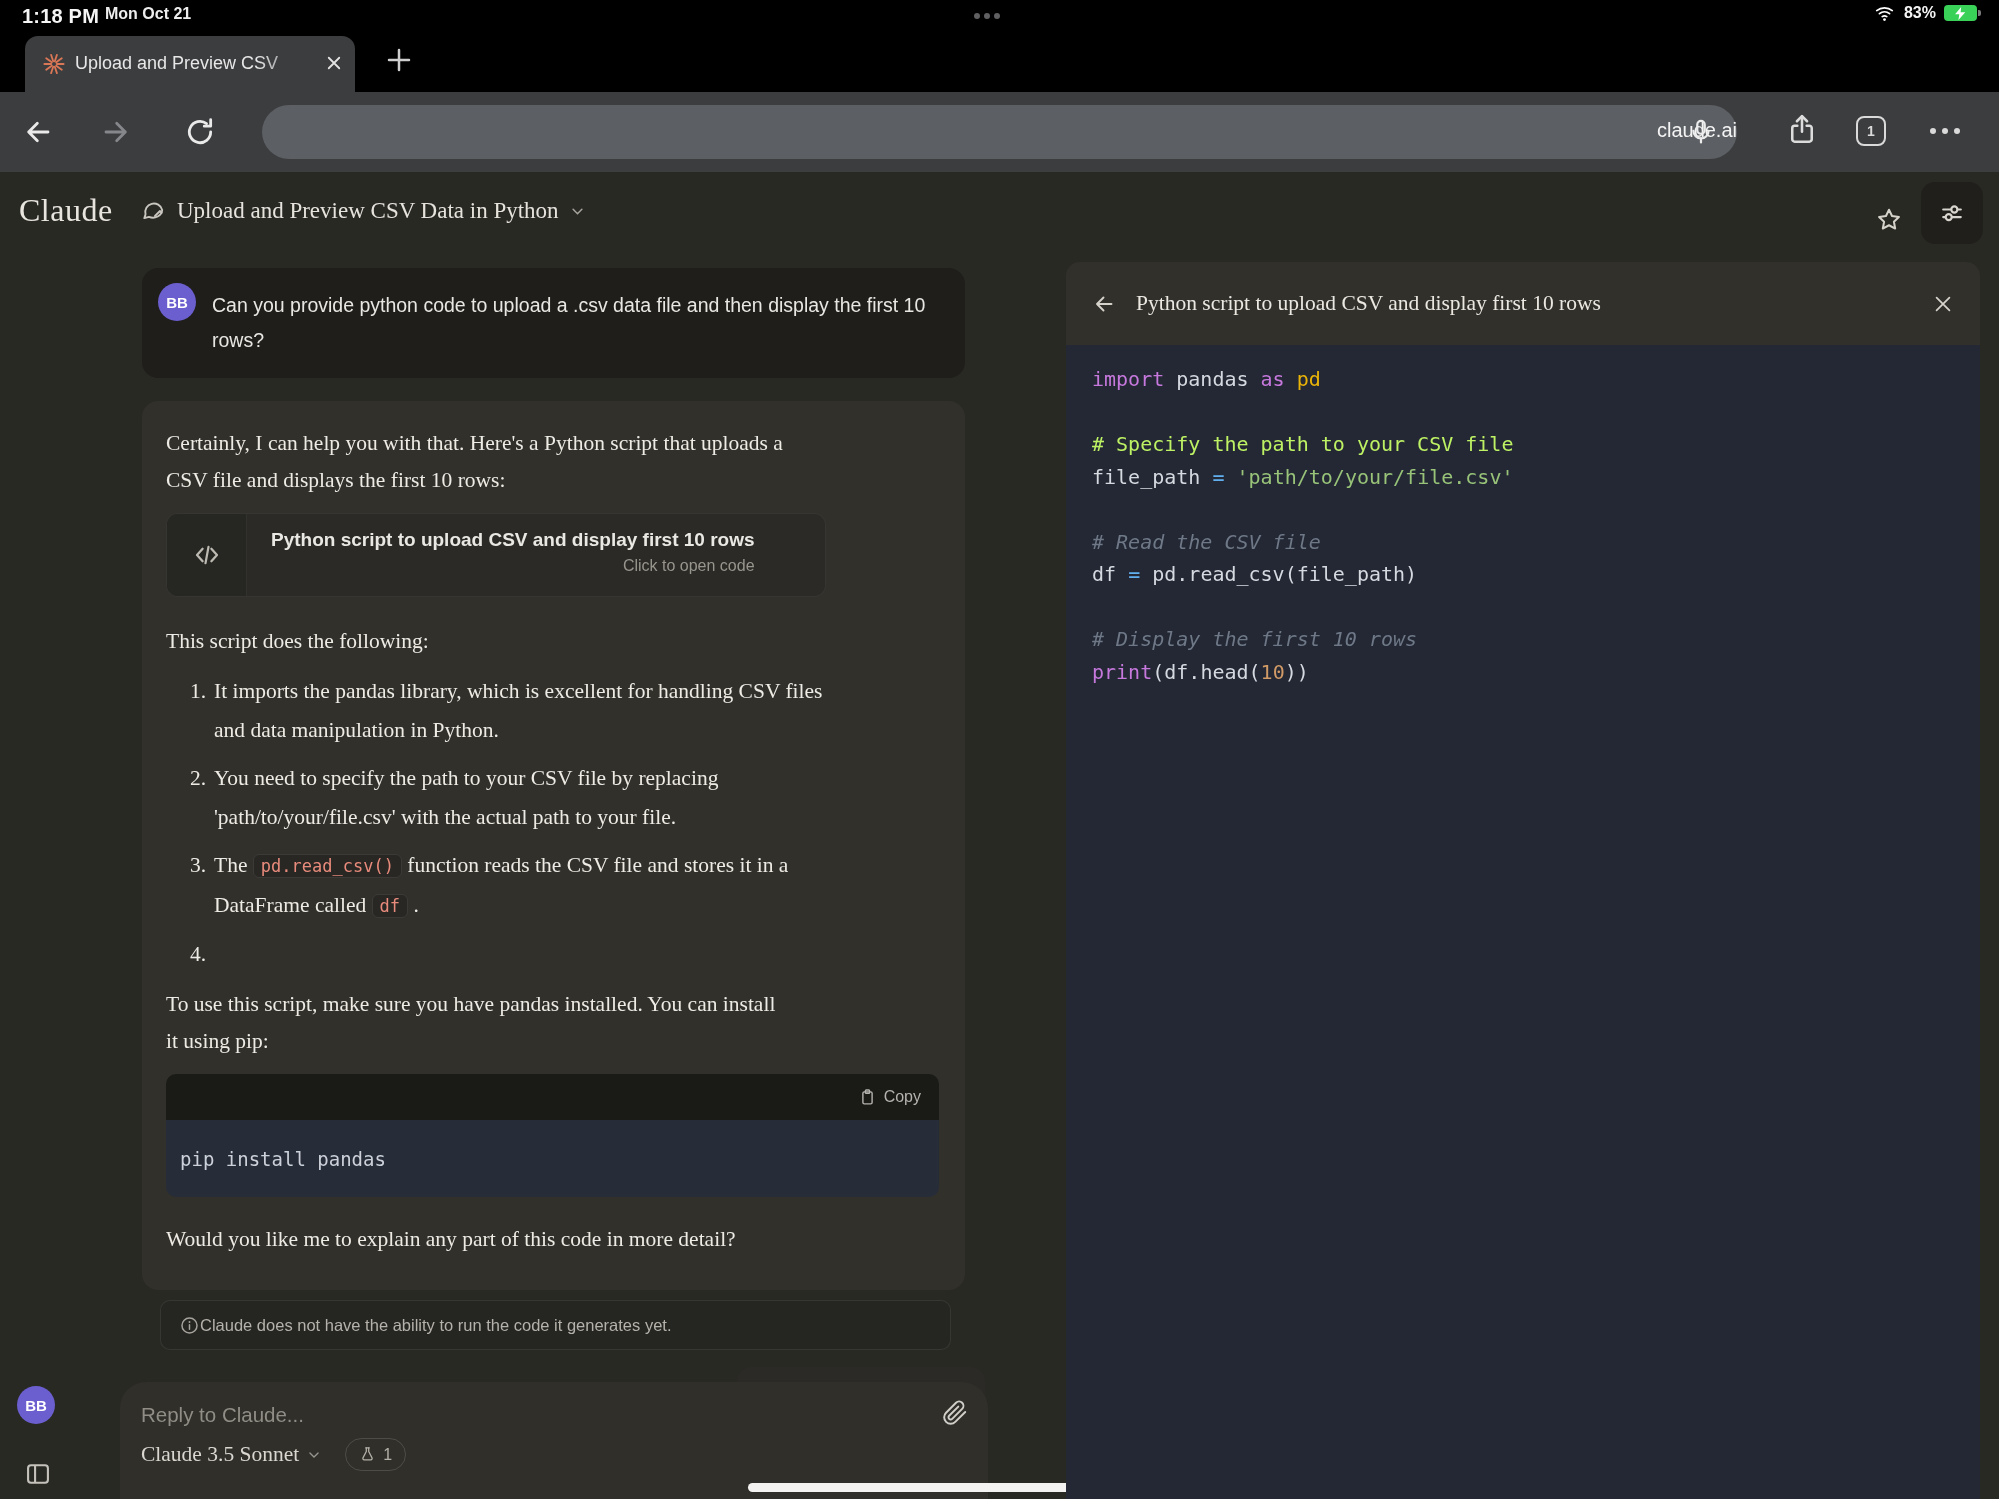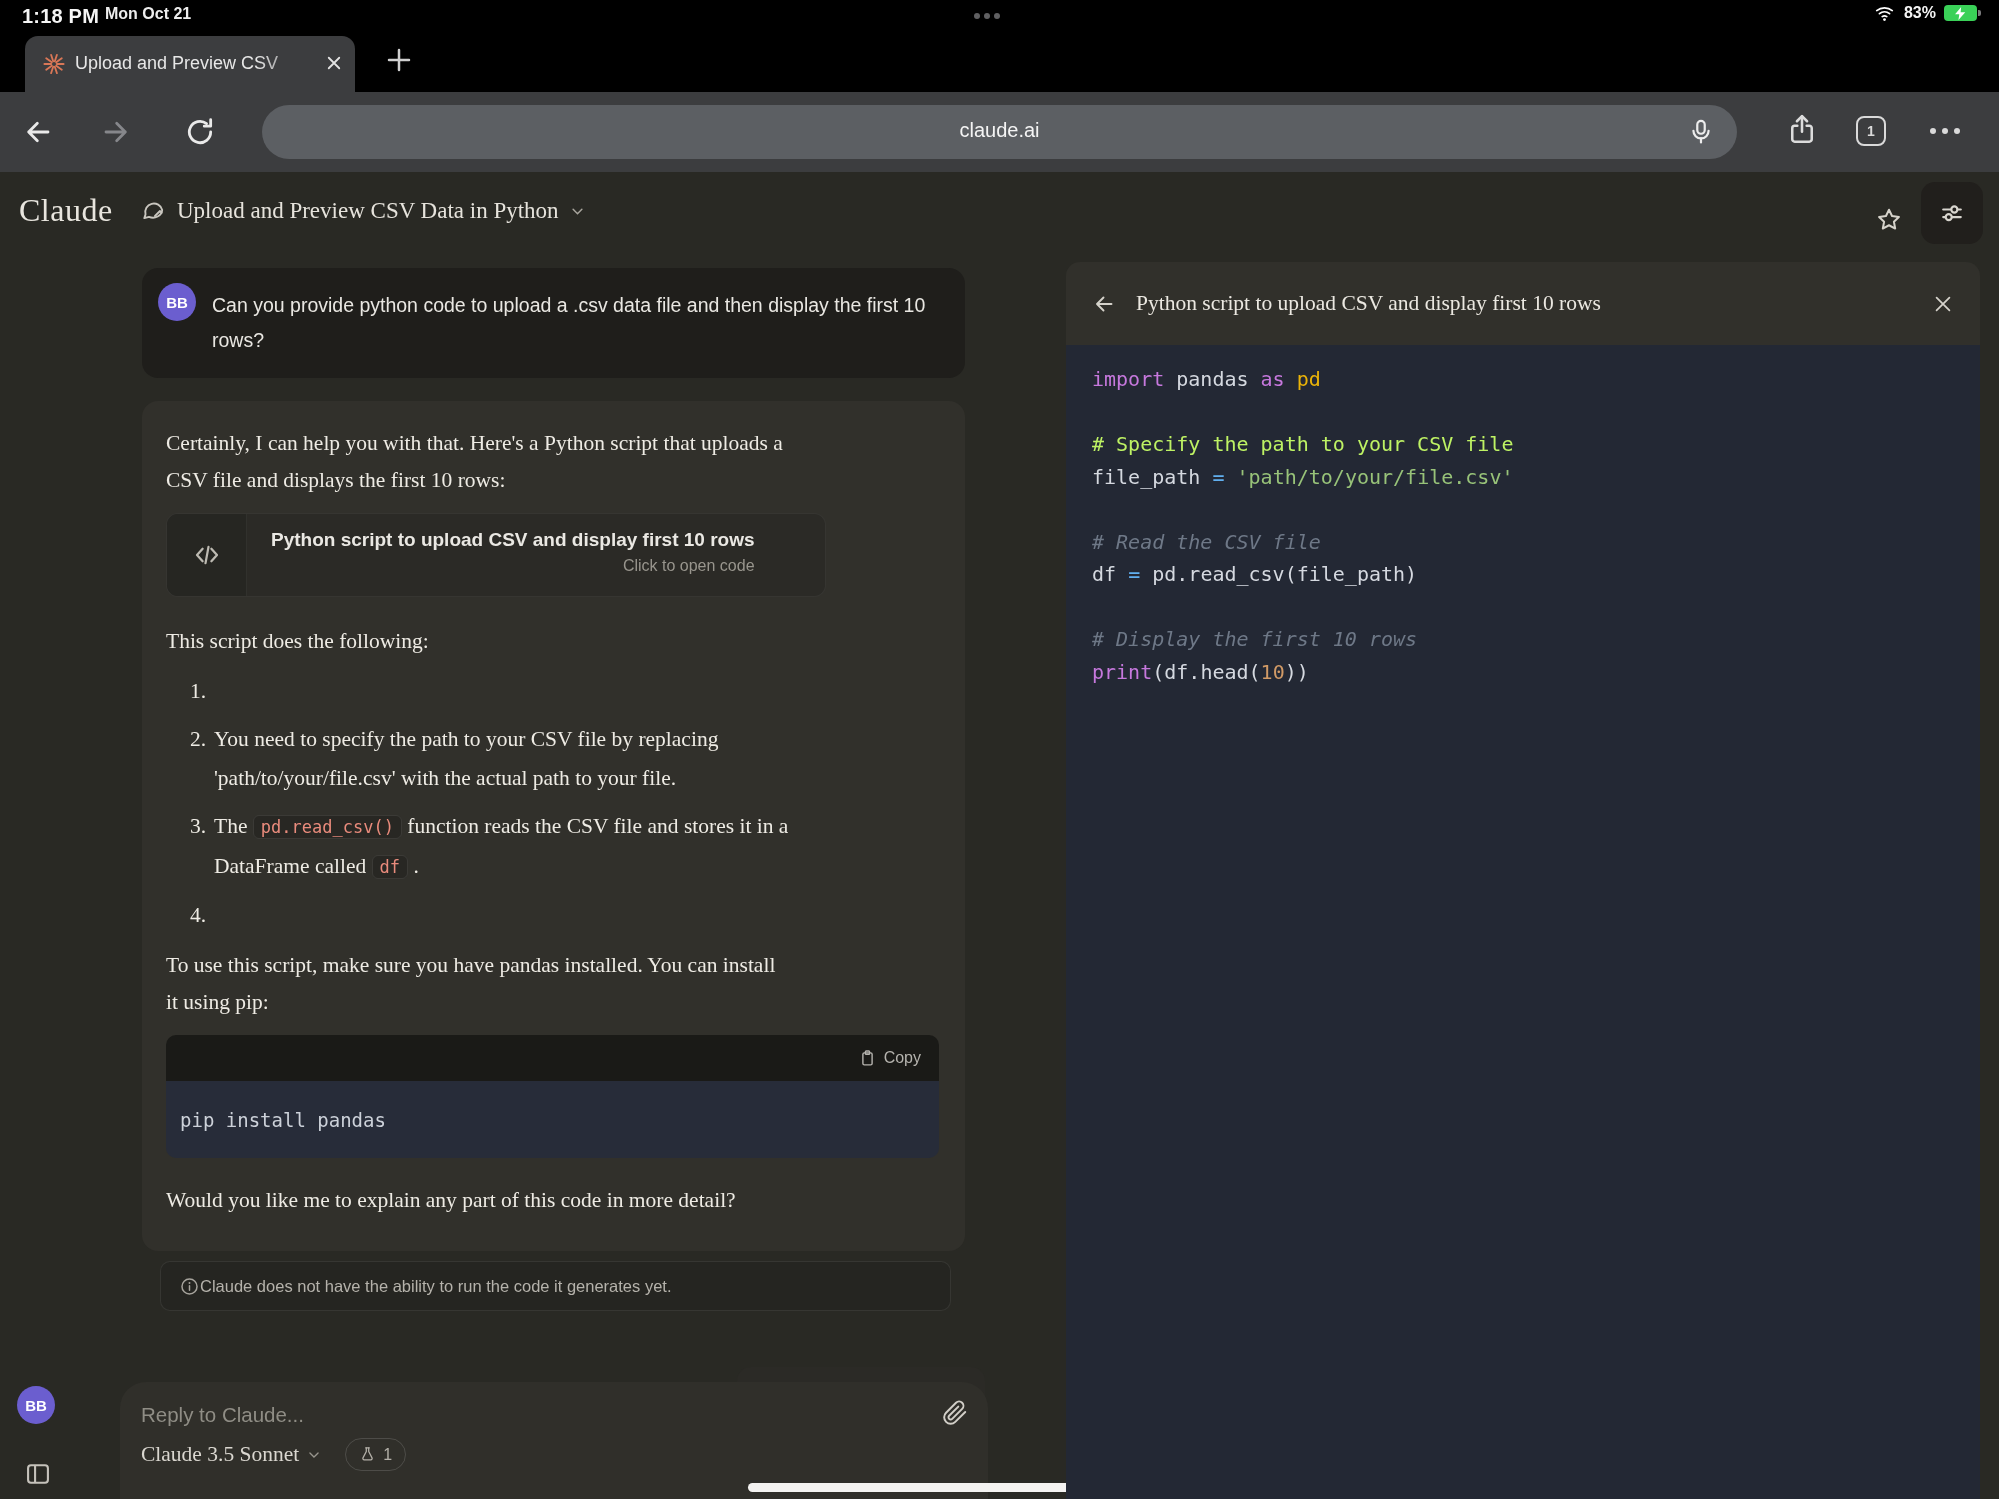--- a/index.html
+++ b/index.html
@@ -28,21 +28,21 @@
   .tab-close { position:absolute; right:12px; top:18px; color:#e3e3e3; cursor:default; }
   .new-tab { position:absolute; left:384px; top:15px; color:#cfcfcf; }
 
   
   .toolbar { position:absolute; left:0; top:92px; width:1999px; height:80px; background:#3c3d3f; }
   .nav-btn { position:absolute; top:24px; width:32px; height:32px; color:#eaeaea; }
   .nav-back { left:22px; }
   .nav-fwd { left:100px; color:#86878b; }
   .nav-reload { left:184px; }
   .url-pill { position:absolute; left:262px; top:13px; width:1475px; height:54px; border-radius:27px; background:#5c5f63; }
-  .url-text { position:absolute; left:0; right:0; top:14px; text-align:center; font-size:20px; color:#f4f4f4; }
+  .url-text { position:absolute; left:0; right:0; top:14px; text-align:right; font-size:20px; color:#f4f4f4; }
   .mic { position:absolute; right:22px; top:13px; color:#ececec; }
   .tb-share { position:absolute; left:1786px; top:19px; color:#dcdcdc; }
   .tb-tabs { position:absolute; left:1856px; top:24px; width:30px; height:30px; border:2.5px solid #dadada; border-radius:8px; color:#dadada; font-size:14px; font-weight:600; display:flex; align-items:center; justify-content:center; }
   .tb-more { position:absolute; left:1930px; top:36px; display:flex; gap:6px; }
   .tb-more i { width:6px; height:6px; border-radius:50%; background:#dadada; }
 
   
   .page { position:absolute; left:0; top:172px; width:1999px; height:1327px; background:var(--page-background,#292924); }
 
   .app-header { position:absolute; left:0; top:0; width:1999px; height:88px; }
@@ -272,20 +272,21 @@
             <div class="card-title">Python script to upload CSV and display first 10 rows</div>
             <div class="card-sub">Click to open code</div>
           </div>
         </div>
 
         <p class="p-list-intro">This script does the following:</p>
 
         <div class="asst-list">
             <div class="li">
               <span class="li-num">1.</span>
+              <span class="li-body">It imports the pandas library, which is excellent for handling CSV files and data manipulation in Python.</span>
             </div>
             <div class="li">
               <span class="li-num">2.</span>
               <span class="li-body">You need to specify the path to your CSV file by replacing 'path/to/your/file.csv' with the actual path to your file.</span>
             </div>
             <div class="li">
               <span class="li-num">3.</span>
               <span class="li-body">The <code class="inline-code">pd.read_csv()</code> function reads the CSV file and stores it in a DataFrame called <code class="inline-code">df</code> .</span>
             </div>
             <div class="li">

